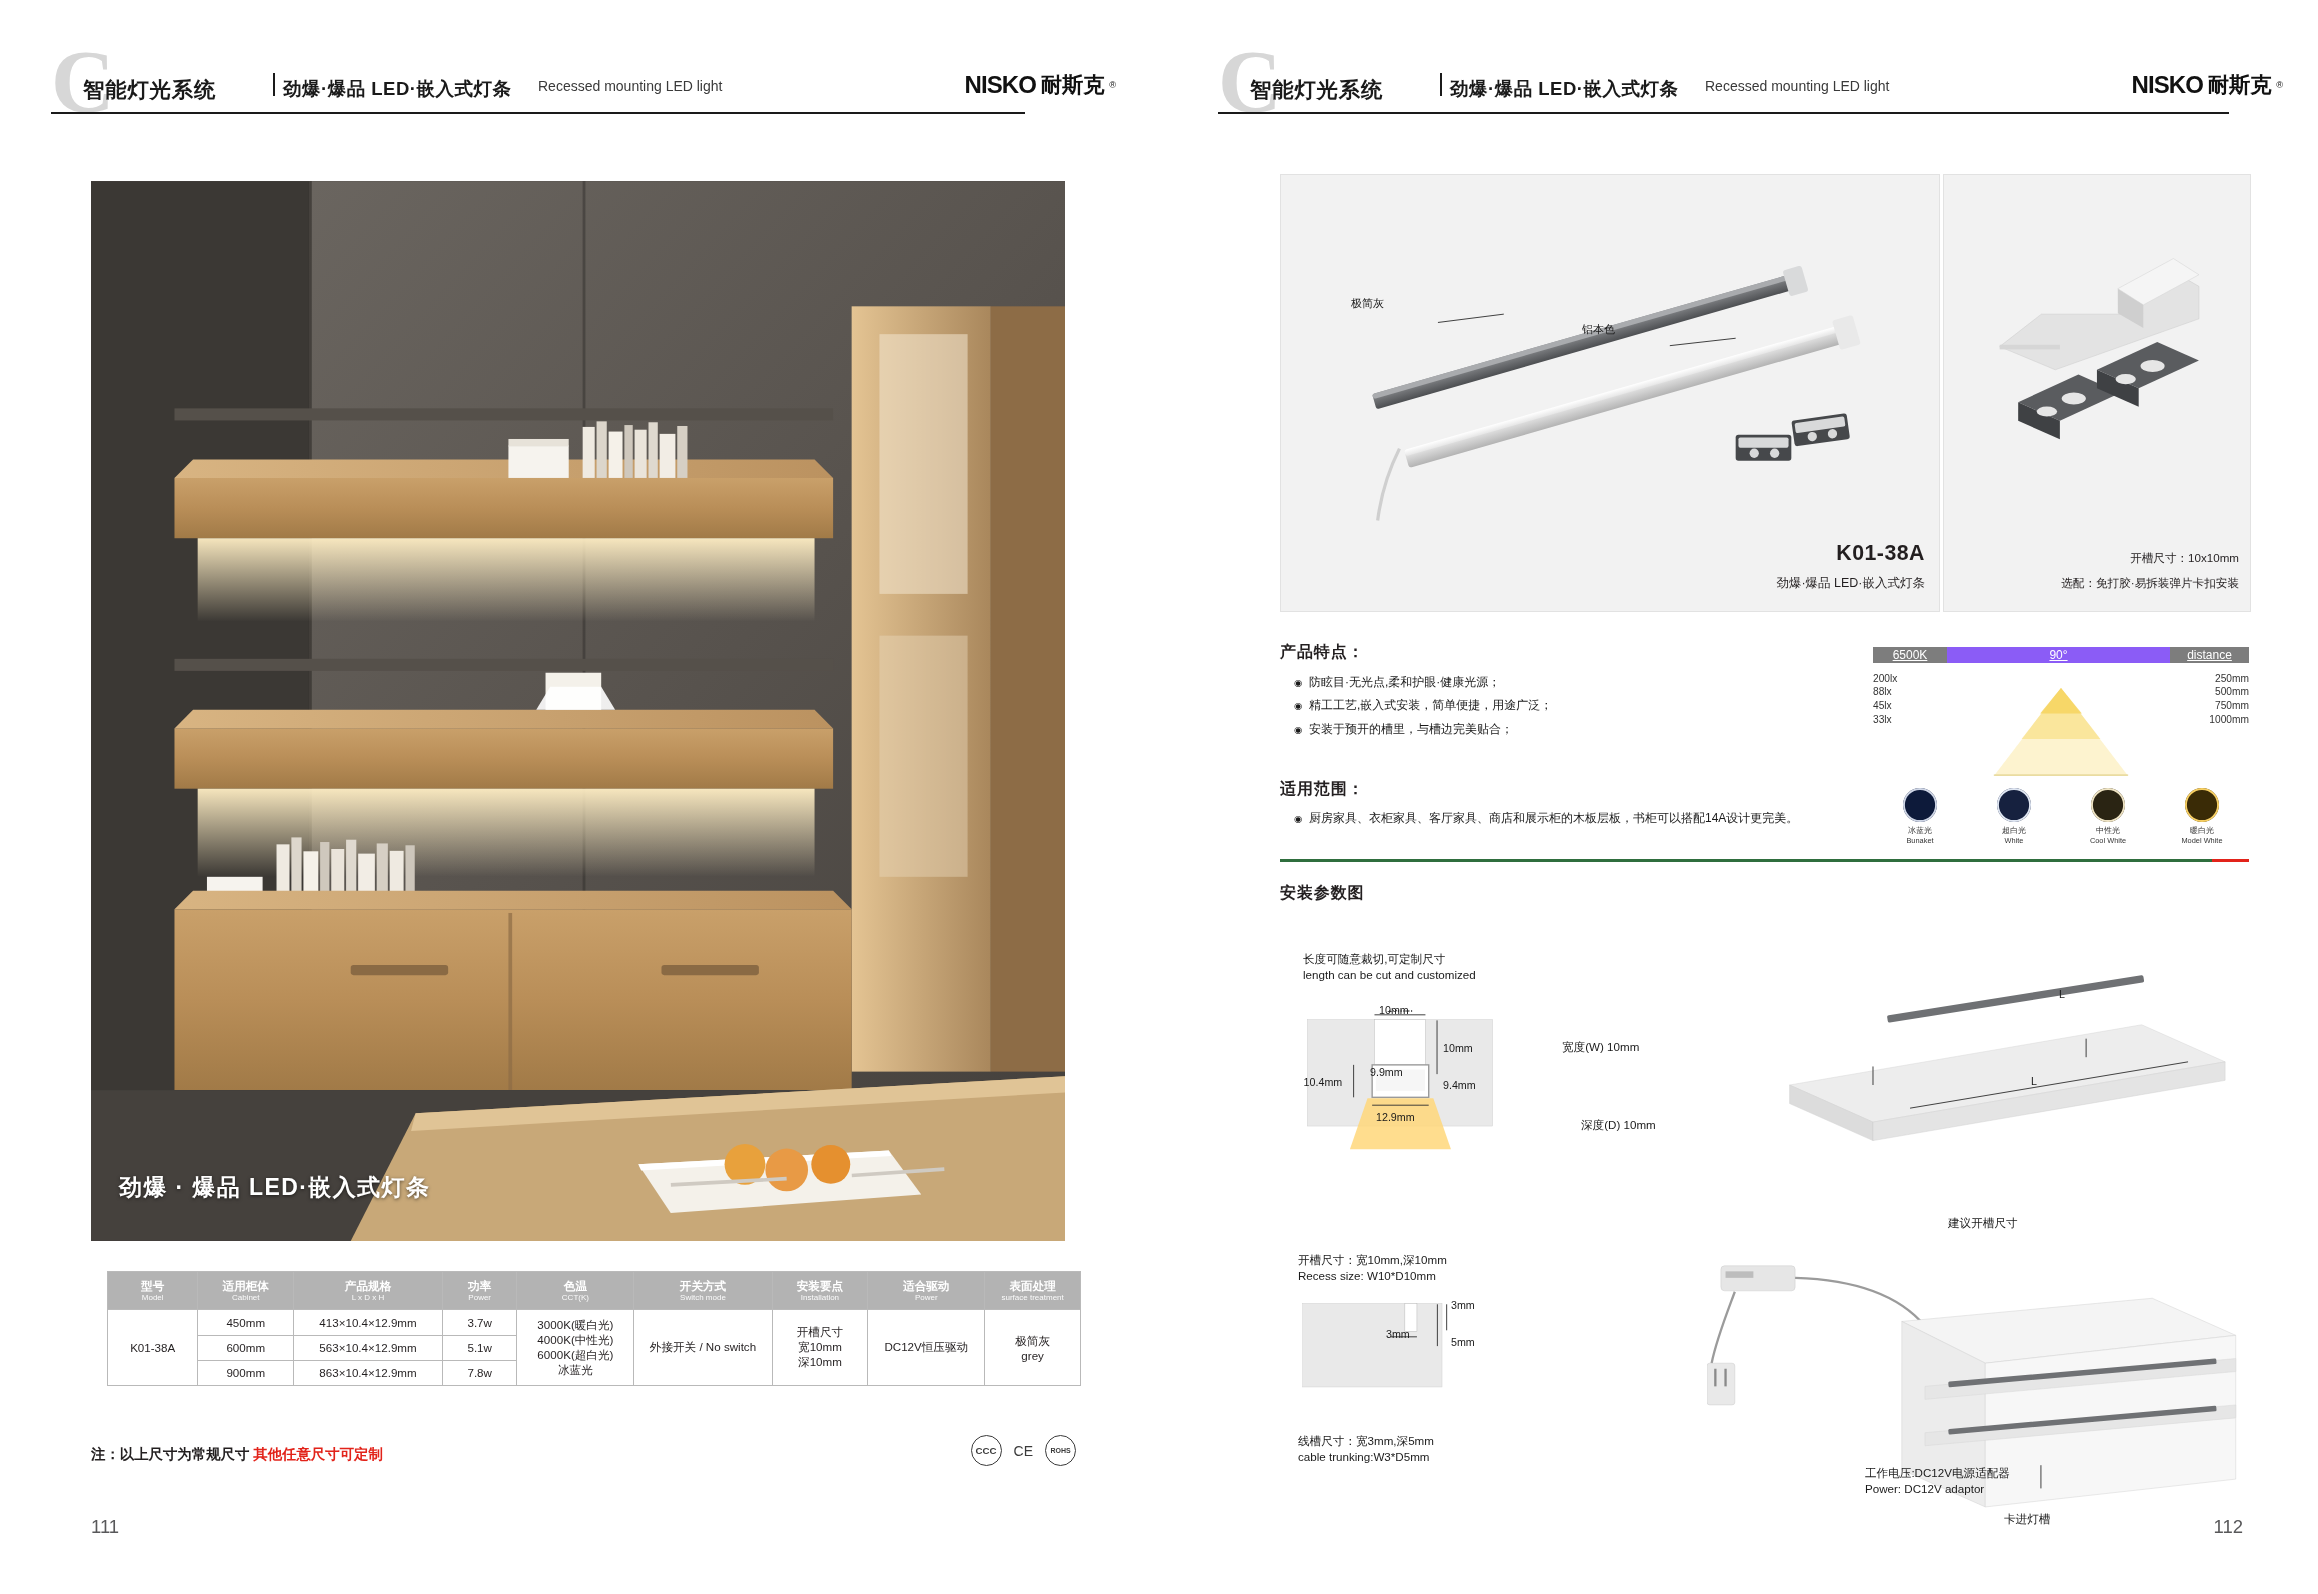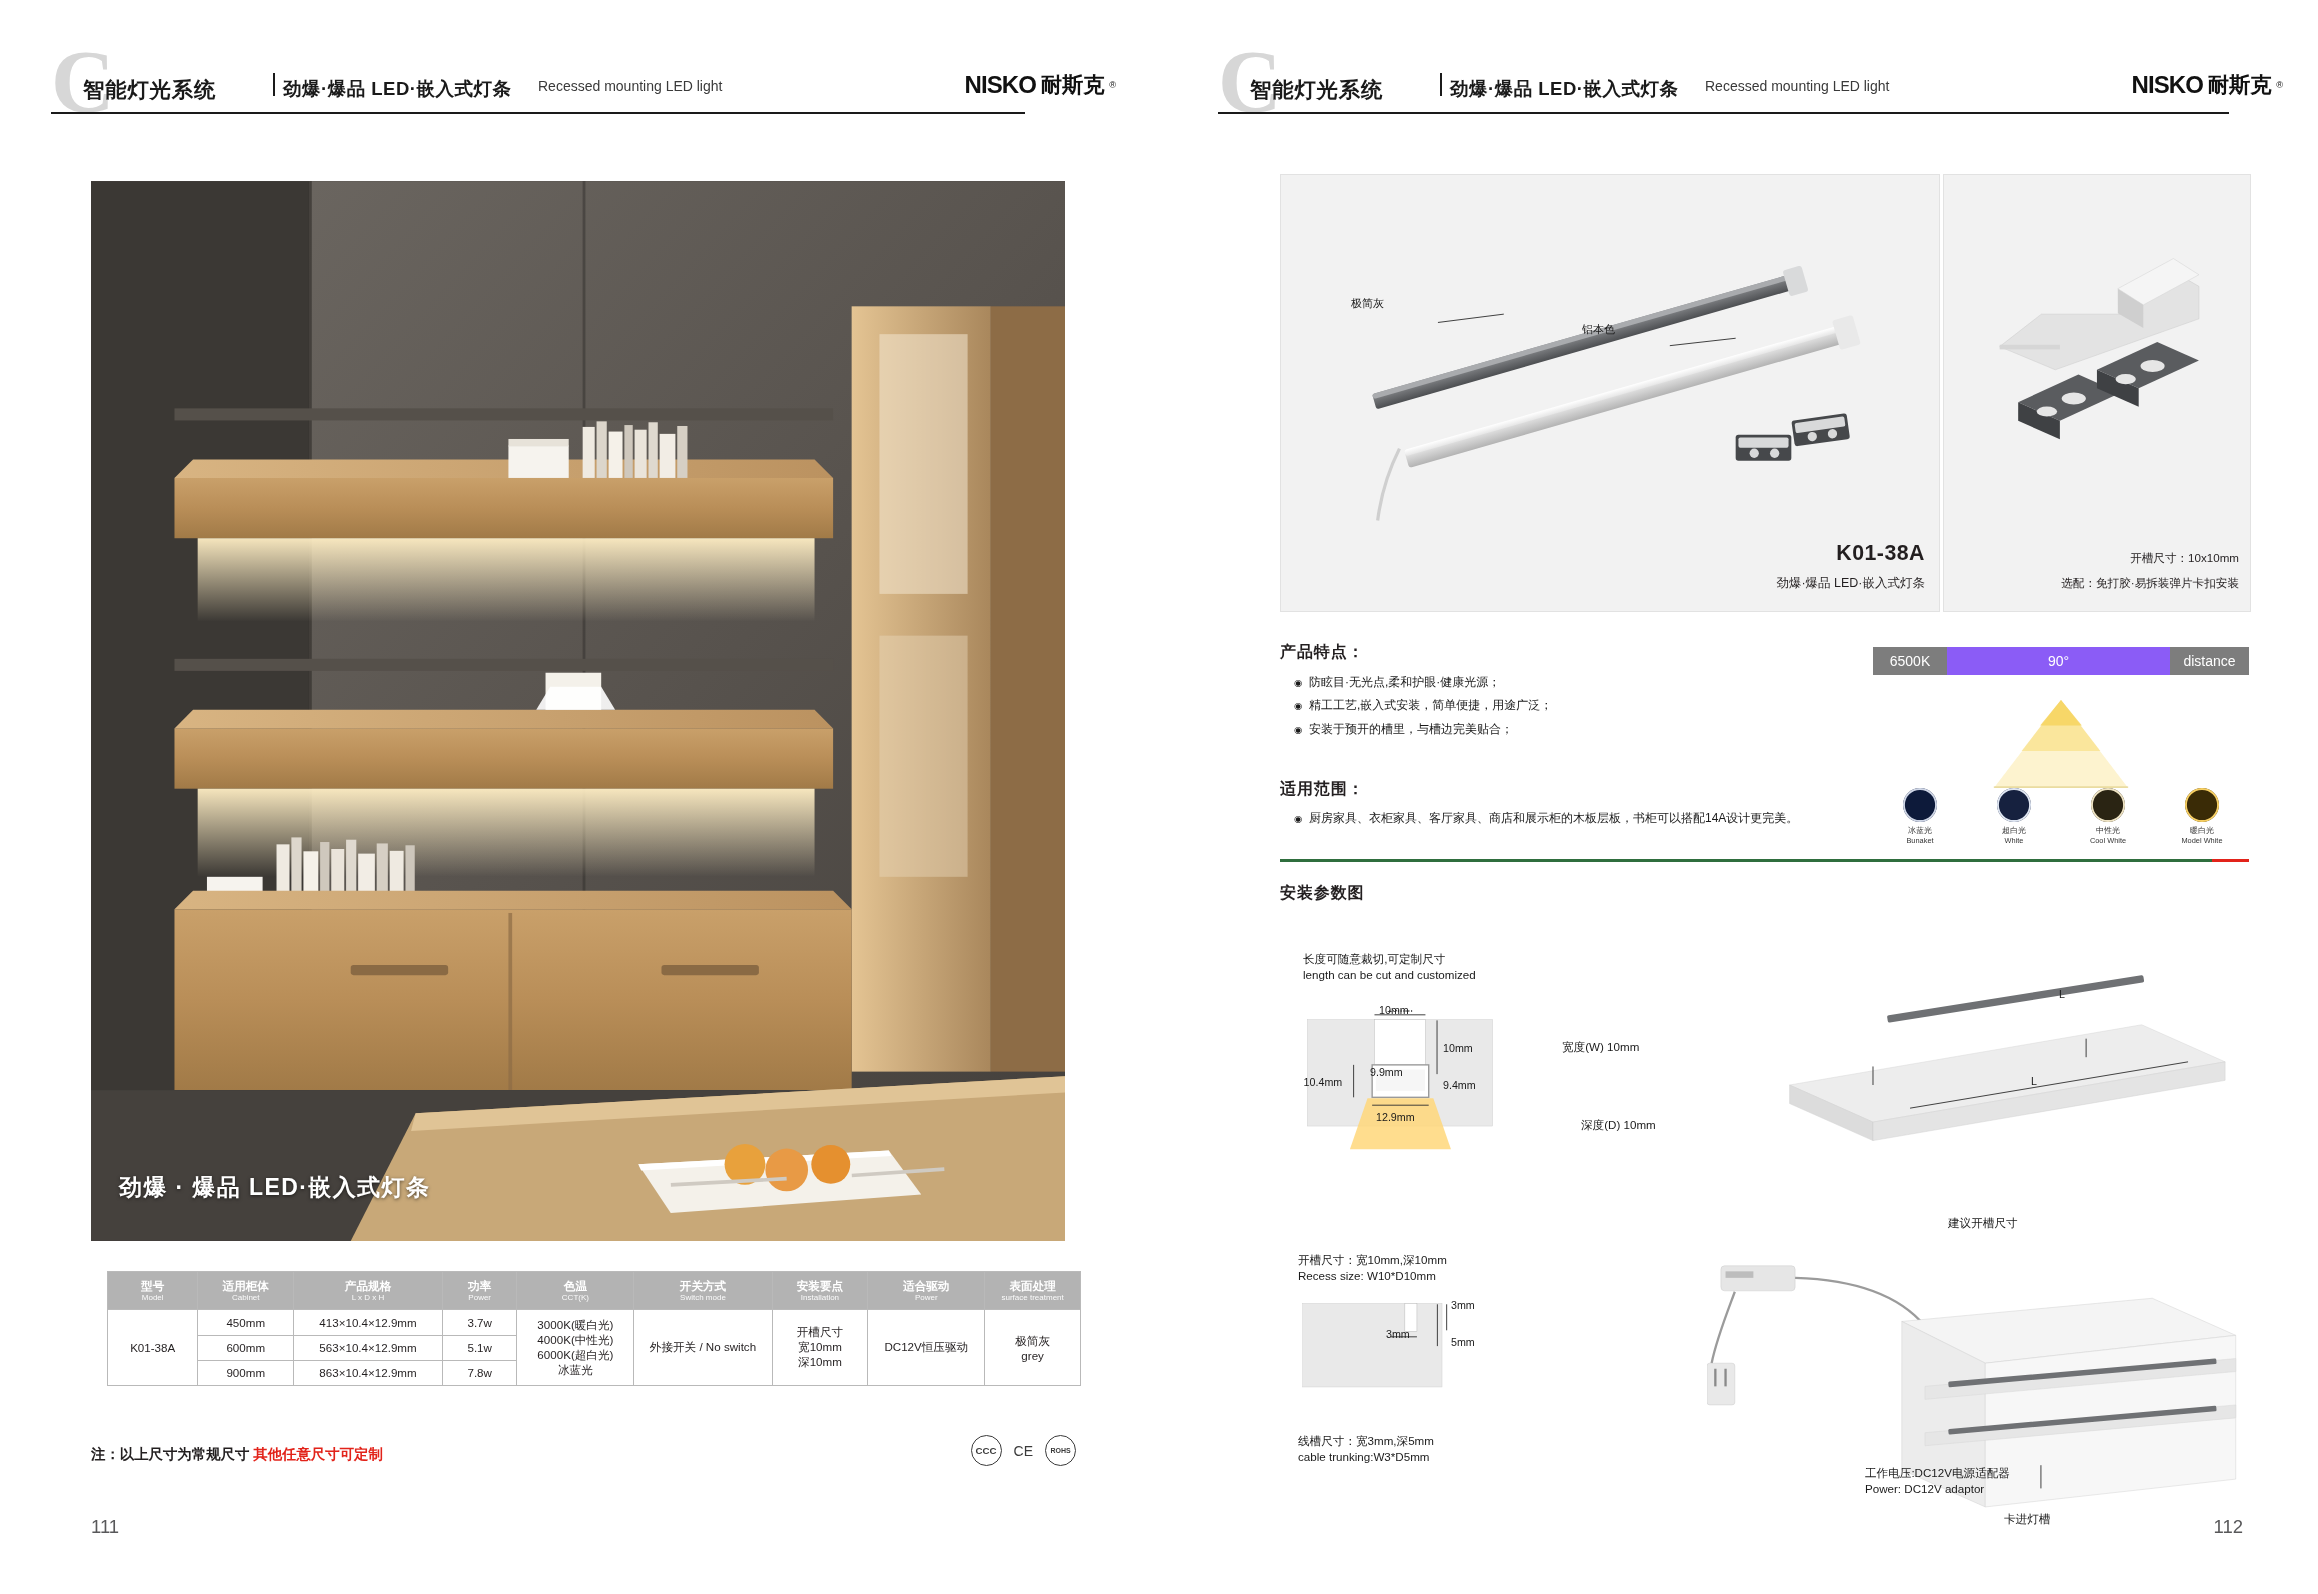--- a/index.html
+++ b/index.html
@@ -80,21 +80,21 @@
 
   .sec-title{position:absolute;font-size:16px;font-weight:700;letter-spacing:0.9px;}
   .bullets{position:absolute;font-size:12px;line-height:1.95;color:#1a1a1a;}
   .bullets div::before{content:"◉";margin-right:6.5px;font-size:9.7px;color:#1a1a1a;}
 
   .ruleline{position:absolute;height:2.8px;background:#2f6e3e;}
   .ruleline .redpart{position:absolute;right:0;top:0;height:2.8px;width:37px;background:#e2231a;}
 
   
   .luxbox{position:absolute;left:1873px;top:647px;width:376px;height:134px;}
-  .luxhdr{display:flex;height:28px;font-size:14px;color:#fff;}
+  .luxhdr{display:flex;height:16px;font-size:12px;color:#fff;text-decoration:underline;}
   .luxhdr .a{background:#7d7d7d;width:74px;display:flex;align-items:center;justify-content:center;}
   .luxhdr .b{background:#8b5cf6;flex:1;display:flex;align-items:center;justify-content:center;}
   .luxhdr .c{background:#7d7d7d;width:79px;display:flex;align-items:center;justify-content:center;}
   .luxrow{display:flex;justify-content:space-between;font-size:10.2px;color:#333;padding:1.4px 0;}
   .cone{position:absolute;left:93px;top:21.3px;width:190px;height:88px;}
   .cct-row{position:absolute;left:1873px;top:788px;width:376px;display:flex;justify-content:space-around;}
   .cct{width:70px;text-align:center;}
   .cct .dot{width:34px;height:34px;border-radius:50%;margin:0 auto;position:relative;}
   .cct .cn{font-size:8px;margin-top:2.8px;color:#333;}
   .cct .en{font-size:7.4px;color:#333;}
@@ -405,20 +405,38 @@
     <div class="b">90°</div>
     <div class="c">distance</div>
   </div>
   <div style="position:relative;height:116px;margin-top:3.7px;">
     <svg class="cone" viewBox="0 0 410 190">
       <polygon points="205,0 60,190 350,190" fill="#fbe9a8" opacity=".55"></polygon>
       <polygon points="205,0 120,110 290,110" fill="#f8df86" opacity=".7"></polygon>
       <polygon points="205,0 160,55 250,55" fill="#f6d45f" opacity=".85"></polygon>
       <line x1="60" y1="188" x2="350" y2="188" stroke="#d9c778" stroke-width="2"></line>
     </svg>
+    <div style="position:absolute;left:0;top:4.6px;width:100%;">
+      <div class="luxrow">
+          <span>200lx</span>
+          <span>250mm</span>
+        </div>
+      <div class="luxrow">
+          <span>88lx</span>
+          <span>500mm</span>
+        </div>
+      <div class="luxrow">
+          <span>45lx</span>
+          <span>750mm</span>
+        </div>
+      <div class="luxrow">
+          <span>33lx</span>
+          <span>1000mm</span>
+        </div>
+    </div>
   </div>
 </div>
 
 <div class="cct-row">
   <div class="cct">
     <div class="dot" style="background:#0d1a3a;box-shadow:0 0 0 1.9px #cfd6e6 inset;"></div>
     <div class="cn">冰蓝光</div>
     <div class="en">Bunaket</div>
   </div>
   <div class="cct">

